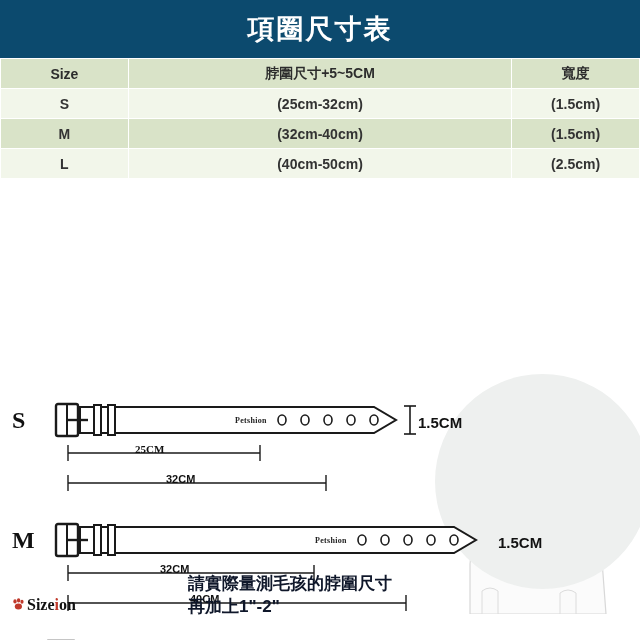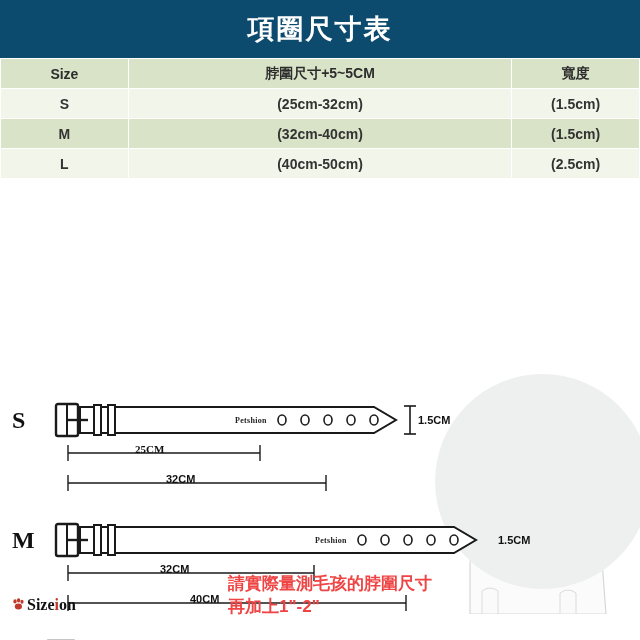--- a/index.html
+++ b/index.html
@@ -76,42 +76,41 @@
     font-family:"Liberation Serif", serif;
   }
   .dim-label{
     position:absolute;
     font-size:11px;
     font-weight:bold;
     color:#111;
   }
   .width-label{
     position:absolute;
-    font-size:11px;
+    font-size:15px;
     font-weight:bold;
     color:#111;
   }
   .brand-mark{
     position:absolute;
     font-size:8px;
     font-weight:bold;
     color:#222;
     letter-spacing:0.3px;
     font-family:"Liberation Serif", serif;
   }
   
   .note{
     position:absolute;
     left:188px;top:572px;
-    color:#ef4444;
+    color:#0f172a;
     font-size:17px;
     font-weight:bold;
     line-height:23px;
     text-align:left;
-    margin-left:40px;
   }
   .logo{
     position:absolute;
     left:12px;top:596px;
     font-size:16px;
     font-weight:bold;
     color:#111;
     font-family:"Liberation Serif", serif;
   }
   .logo .dot{color:#c0392b;}

